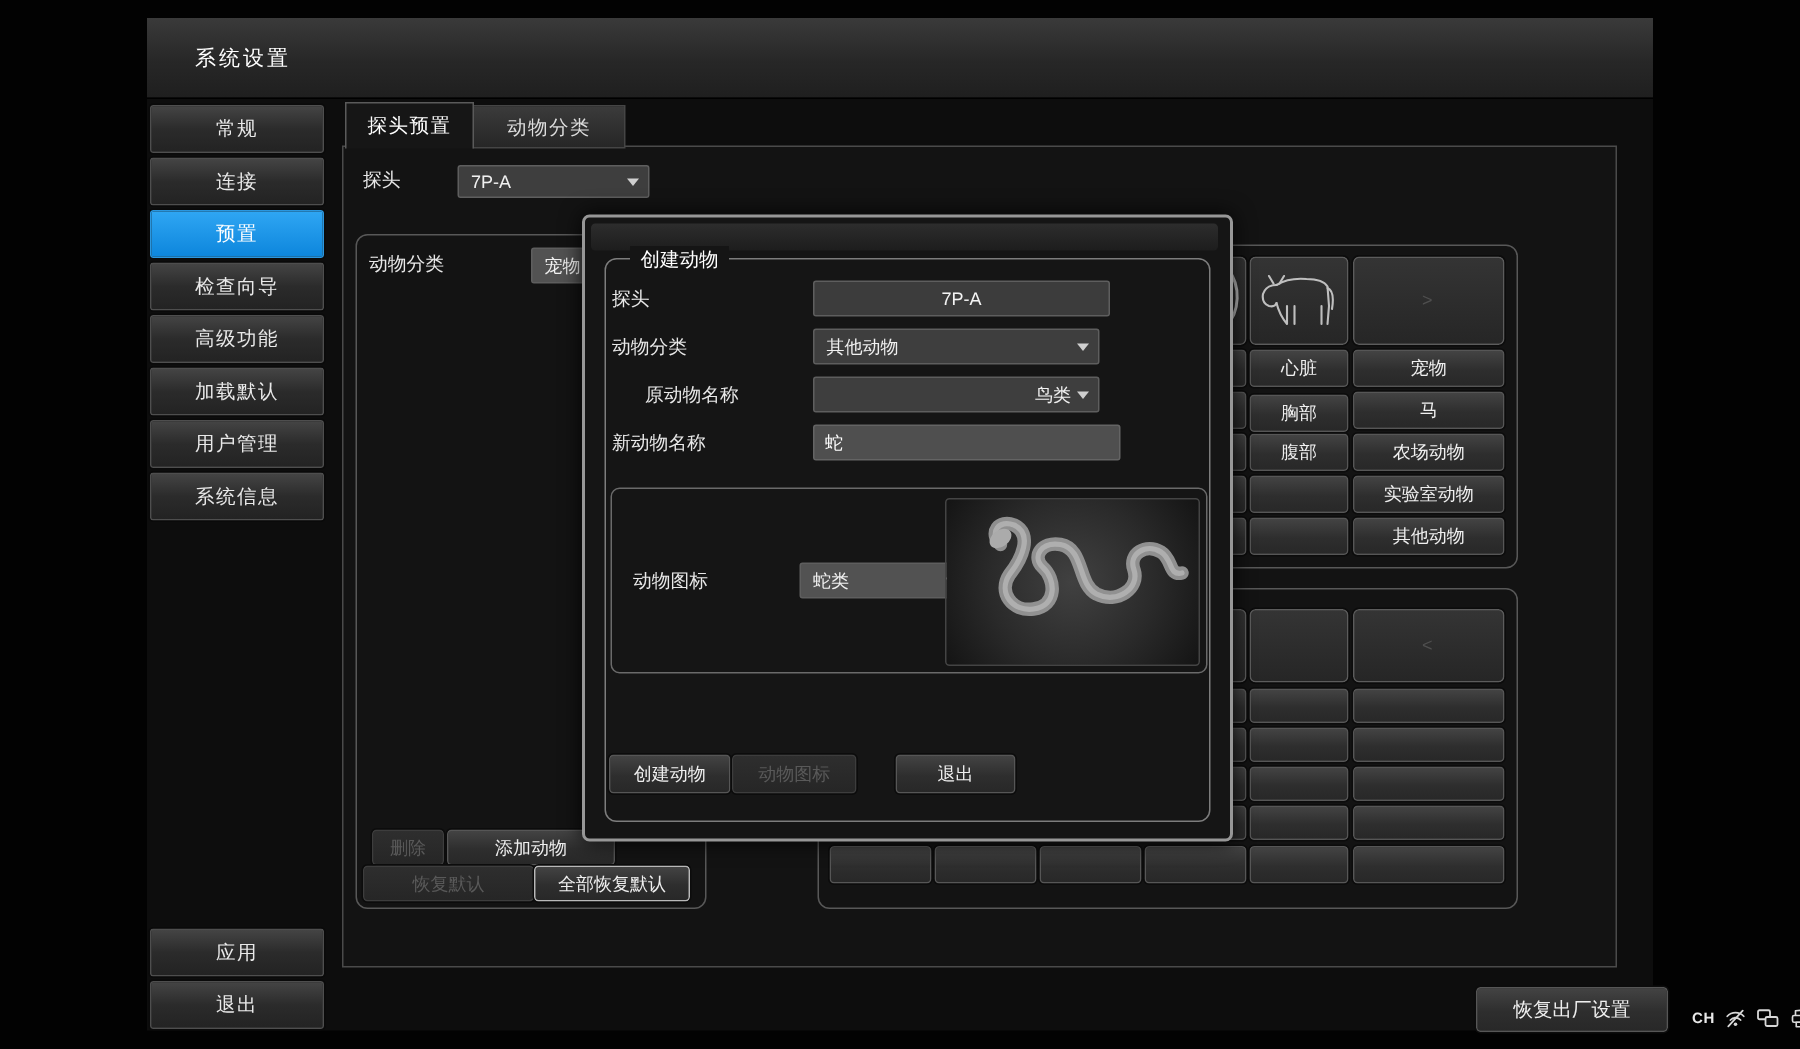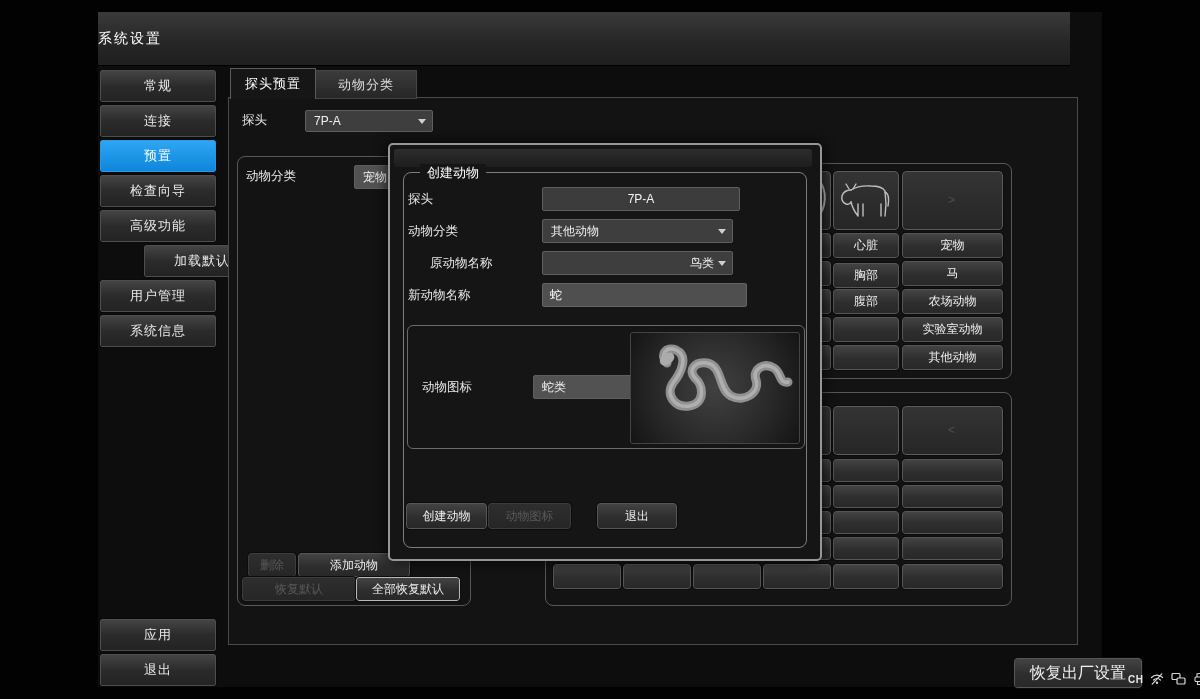--- a/index.html
+++ b/index.html
@@ -2,21 +2,21 @@
 <html><head>
 <meta charset="utf-8">
 <style>
   html,body{margin:0;padding:0;background:#000;}
   #screen{position:relative;width:1200px;height:699px;background:#020202;overflow:hidden;
           font-family:"Liberation Sans","DejaVu Sans",sans-serif;color:#e8e8e8;}
   .abs{position:absolute;}
   
   .win-body{background:#0d0d0d;}
   .hdr{background:linear-gradient(180deg,#3a3a3a,#272727 55%,#1f1f1f);
-       line-height:53px;font-size:14px;letter-spacing:2px;color:#fff;
+       line-height:53px;padding-left:32px;font-size:14px;letter-spacing:2px;color:#fff;
        border-bottom:1px solid #000;}
   
   .side-btn{left:100px;width:114px;height:30px;display:flex;align-items:center;justify-content:center;
        font-size:13px;color:#e9e9e9;background:linear-gradient(180deg,#444,#2b2b2b 50%,#232323);
        border:1px solid #4e4e4e;outline:1px solid #0a0a0a;border-radius:2px;letter-spacing:1px;}
   .side-btn.active{background:linear-gradient(180deg,#2fa6f3,#0d86dc);border-color:#2a97e0;color:#fff;}
   
   .tab{display:flex;align-items:center;justify-content:center;font-size:13px;letter-spacing:1px;}
   .tab-inactive{background:linear-gradient(180deg,#3b3b3b,#262626);border:1px solid #454545;color:#ddd;}
   .tab-active{background:#161616;border:1px solid #5a5a5a;border-bottom:none;z-index:3;color:#fff;}
@@ -65,21 +65,21 @@
 <div id="screen">
 
   <div class="abs win-body" style="left:98px;top:12px;width:1004px;height:675px;"></div>
   <div class="abs hdr" style="left:98px;top:12px;width:972px;height:53px;">系统设置</div>
 
   <div class="abs side-btn" style="top:70px;">常规</div>
   <div class="abs side-btn" style="top:105px;">连接</div>
   <div class="abs side-btn active" style="top:140px;">预置</div>
   <div class="abs side-btn" style="top:175px;">检查向导</div>
   <div class="abs side-btn" style="top:210px;">高级功能</div>
-  <div class="abs side-btn" style="top:245px;margin-left:44px;">加载默认</div>
+  <div class="abs side-btn" style="top:245px;">加载默认</div>
   <div class="abs side-btn" style="top:280px;">用户管理</div>
   <div class="abs side-btn" style="top:315px;">系统信息</div>
   <div class="abs side-btn" style="top:619px;">应用</div>
   <div class="abs side-btn" style="top:654px;">退出</div>
 
   <div class="abs panel" style="left:228px;top:97px;width:848px;height:546px;"></div>
   <div class="abs tab tab-active" style="left:230px;top:68px;width:84px;height:30px;">探头预置</div>
   <div class="abs tab tab-inactive" style="left:315px;top:70px;width:100px;height:27px;">动物分类</div>
 
   <div class="abs lbl" style="left:242px;top:112px;">探头</div>
@@ -236,21 +236,21 @@
           </g>
         </svg>
       </div>
     </div>
 
     <div class="abs btn" style="left:16px;top:358px;width:79px;height:24px;">创建动物</div>
     <div class="abs btn dis" style="left:98px;top:358px;width:81px;height:24px;">动物图标</div>
     <div class="abs btn" style="left:207px;top:358px;width:78px;height:24px;">退出</div>
   </div>
 
-  <div class="abs btn" style="left:1014px;top:658px;width:126px;height:28px;font-size:16px;">恢复出厂设置</div>
+  <div class="abs btn" style="left:984px;top:658px;width:126px;height:28px;font-size:13px;">恢复出厂设置</div>
   <div class="abs statusbar" style="left:1128px;top:669px;height:20px;">
     <span class="lang">CH</span>
     <svg width="14" height="14" viewBox="0 0 14 14">
       <g fill="none" stroke="#d8d8d8" stroke-width="1.2" stroke-linecap="round">
         <path d="M1.5 5.5 A 7.5 7.5 0 0 1 12.5 5.5"></path>
         <path d="M3.6 8 A 4.6 4.6 0 0 1 10.4 8"></path>
         <circle cx="7" cy="10.8" r="1.2" fill="#d8d8d8" stroke="none"></circle>
         <line x1="2.2" y1="12.2" x2="11.8" y2="1.8"></line>
       </g>
     </svg>

